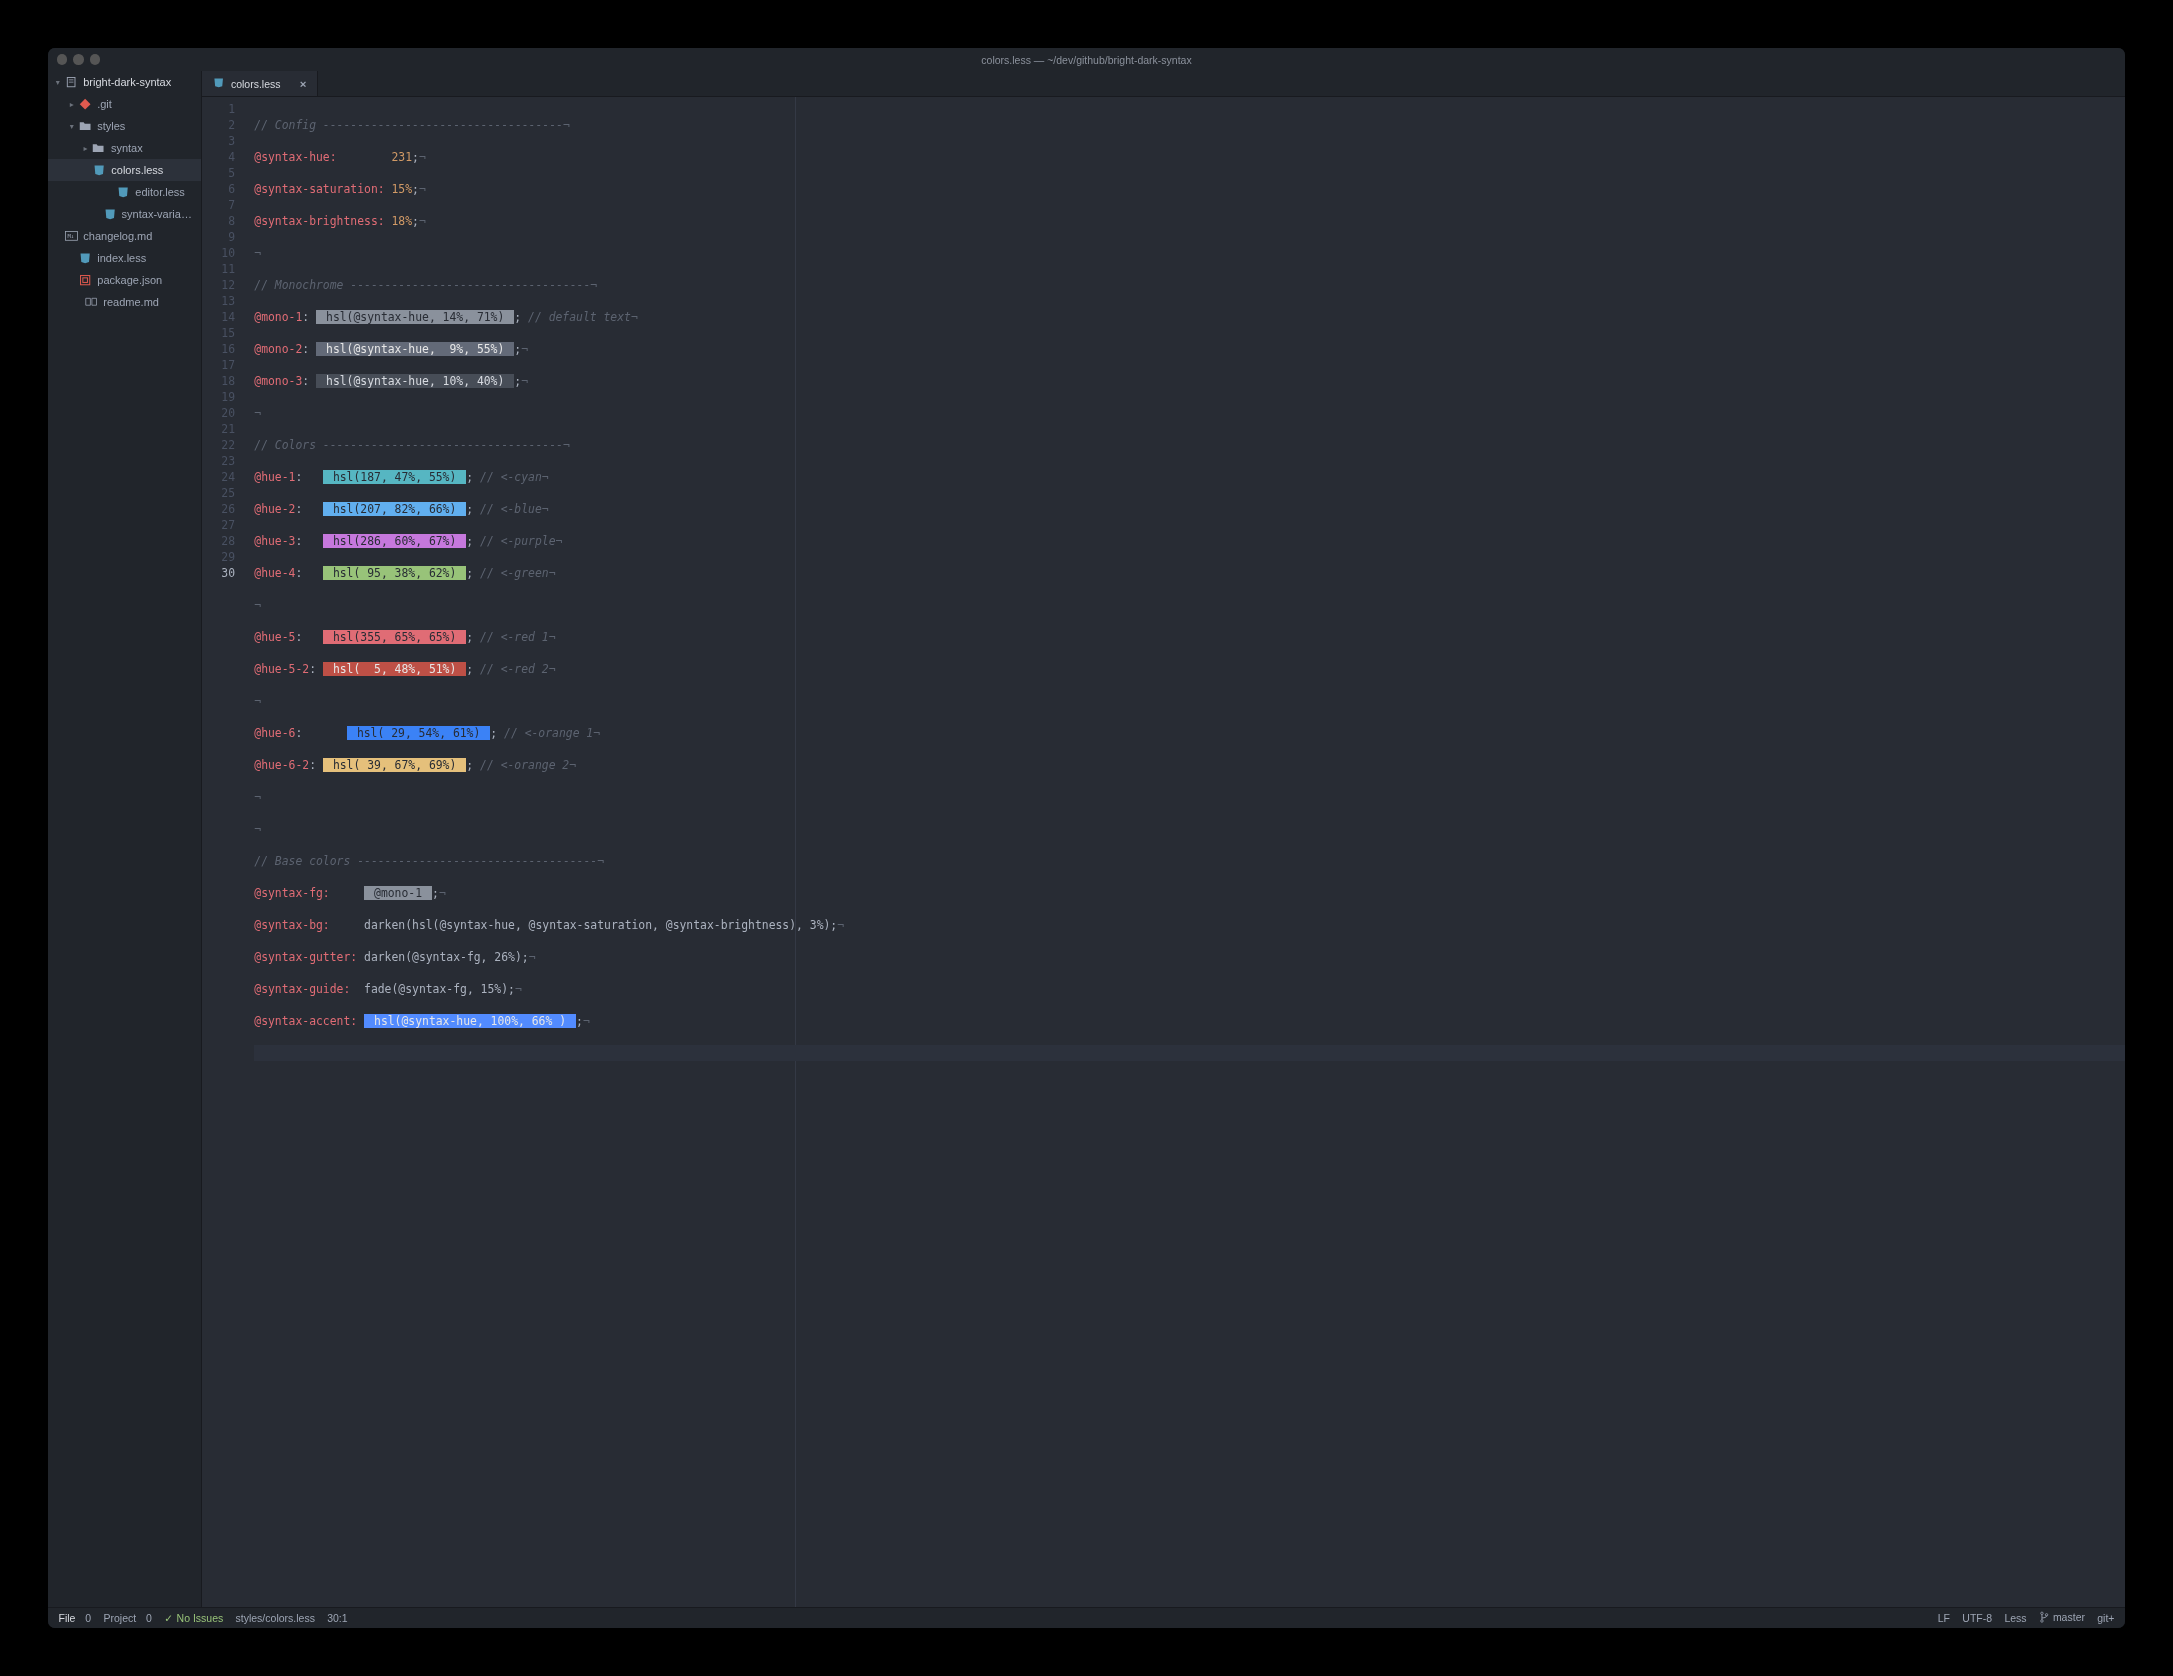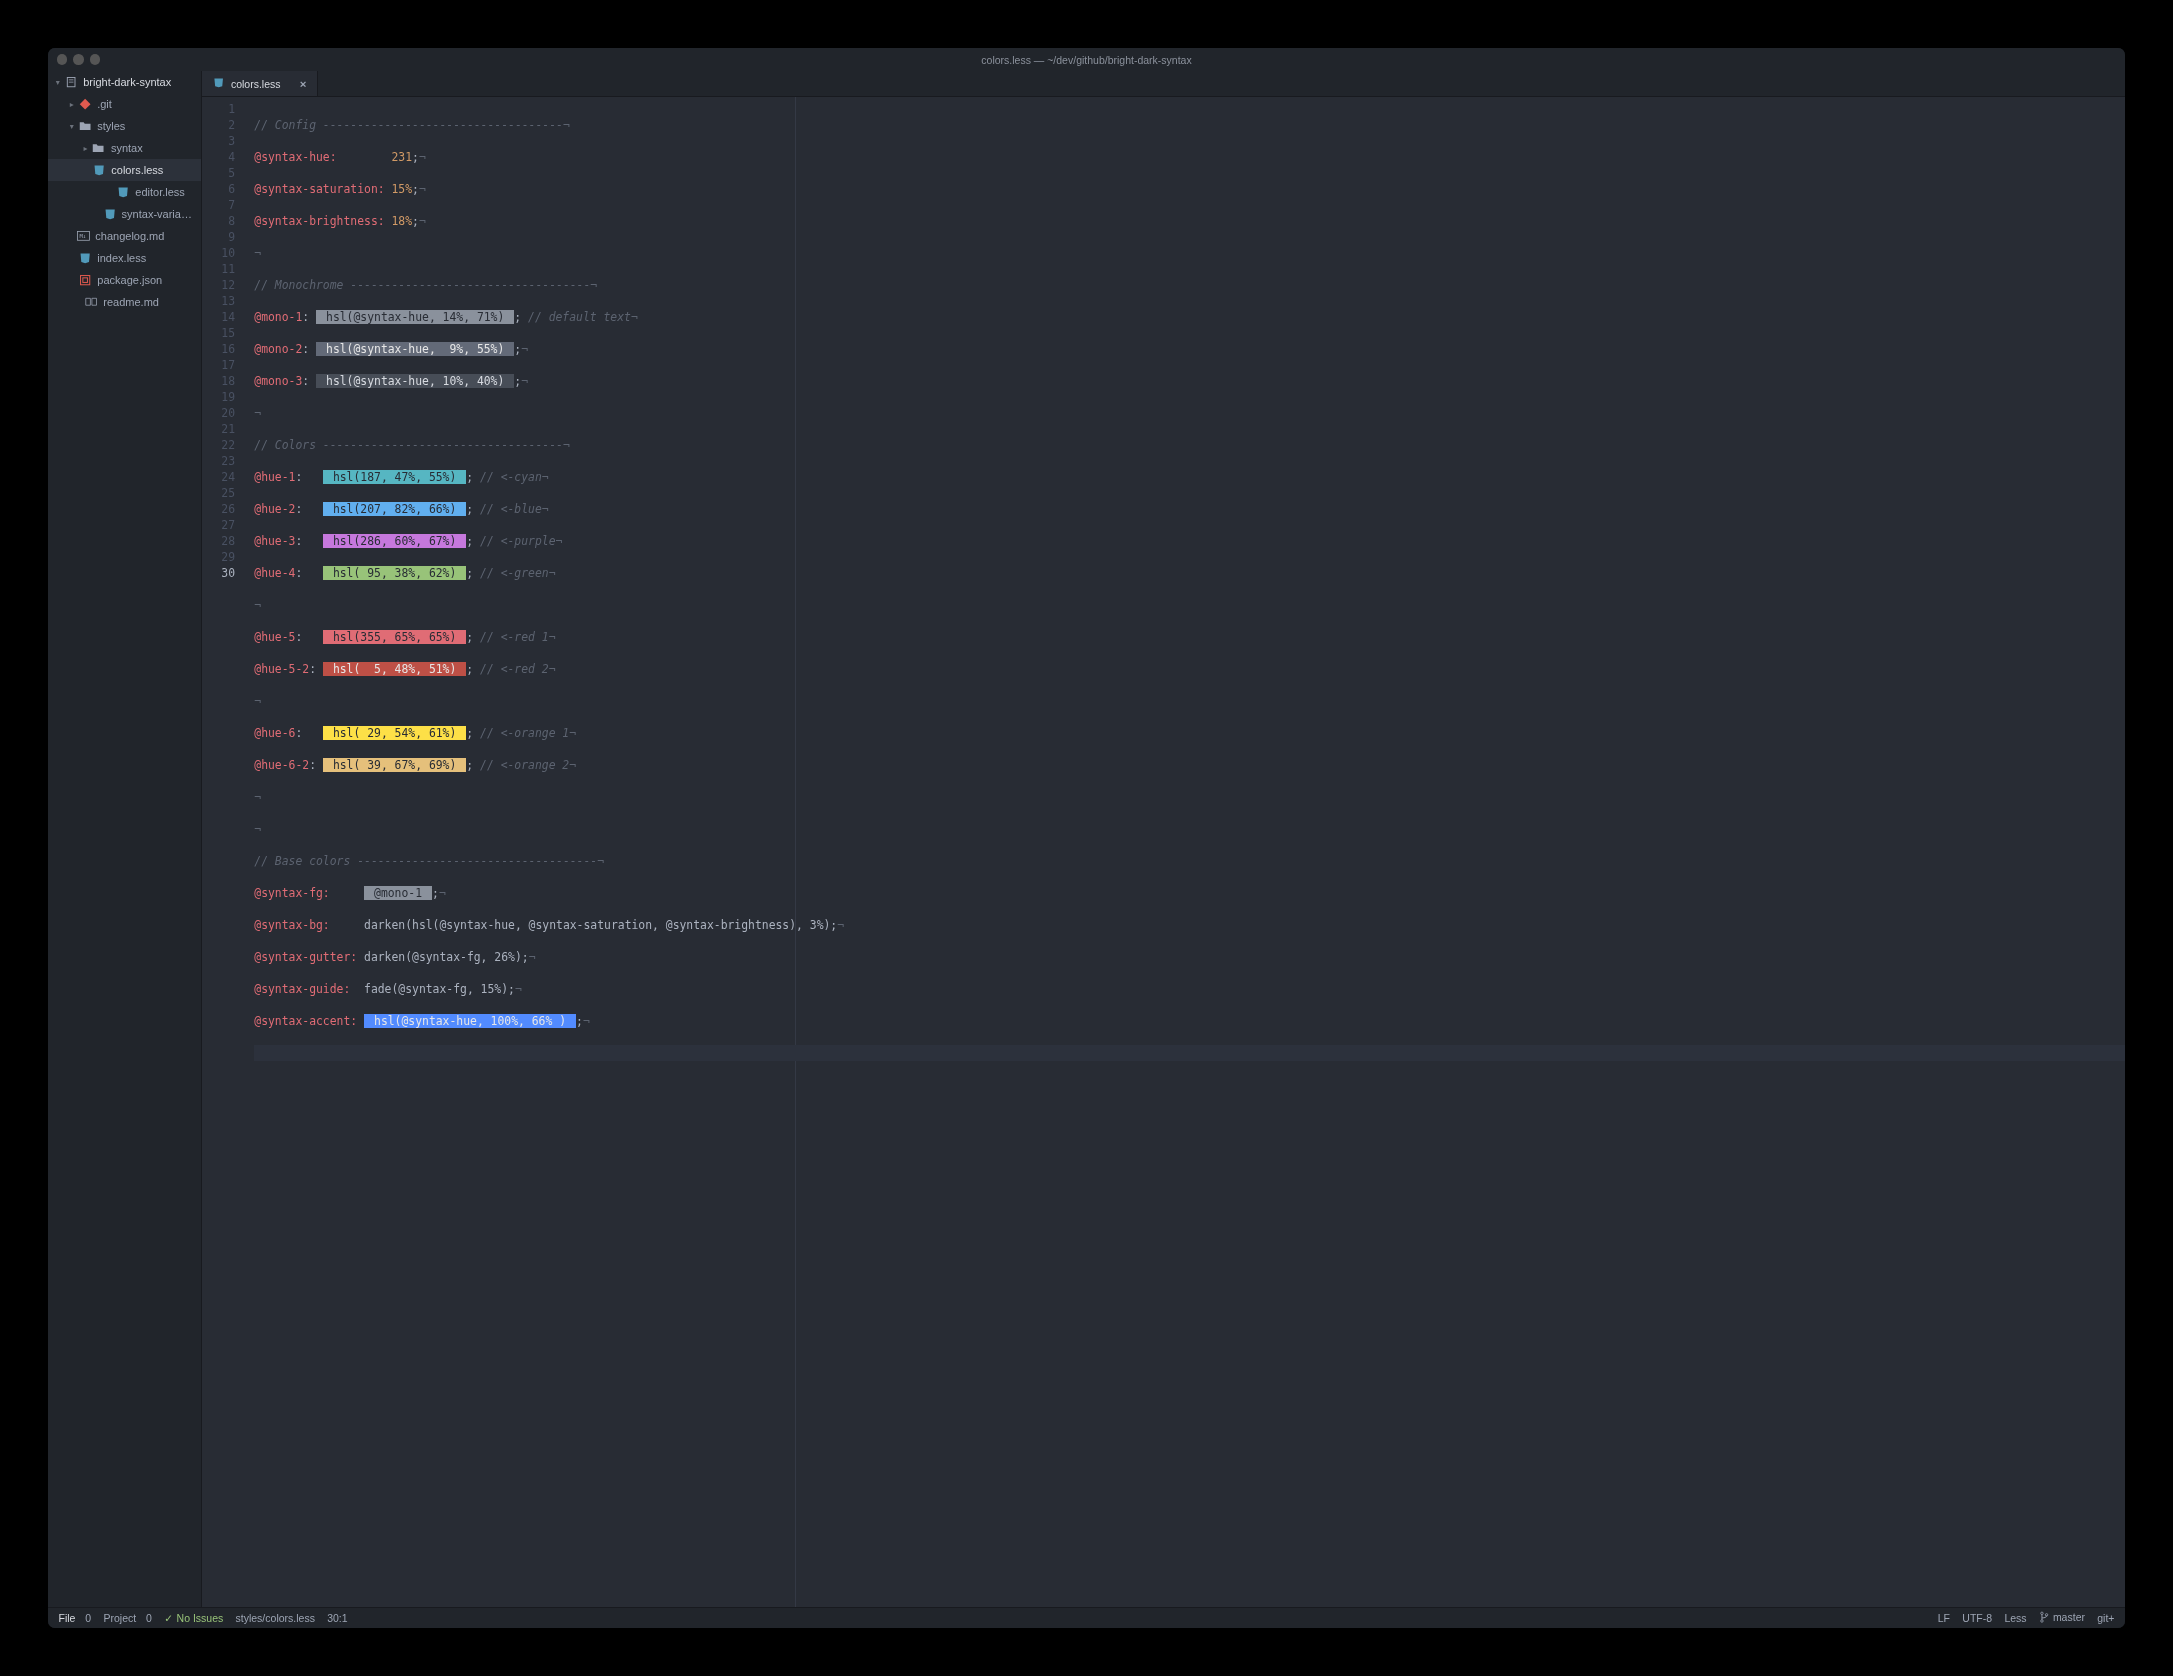--- a/index.html
+++ b/index.html
@@ -120,21 +120,21 @@
   .hl { border-radius: 0; padding: 0 10px; }
   .mono1   { background:#8a919c; color:#282c34; }
   .mono2   { background:#636a78; color:#e6e6e6; }
   .mono3   { background:#474d57; color:#d7dae0; }
   .cyan    { background:#56b6c2; color:#282c34; }
   .blue    { background:#61afef; color:#282c34; }
   .purple  { background:#c678dd; color:#282c34; }
   .green   { background:#98c379; color:#282c34; }
   .red1    { background:#e06c75; color:#282c34; }
   .red2    { background:#be5046; color:#e6e6e6; }
-  .orange1 { background:#fde047; color:#282c34; }
+  .orange1 { background:#3b82f6; color:#282c34;margin-left:24px; }
   .orange2 { background:#e5c07b; color:#282c34; }
   .accent  { background:#528bff; color:#e6e6e6; }
   
   .statusbar {
     height: 21px;
     background: #21252b;
     border-top: 0.9px solid #181a1f;
     display: flex; align-items: center;
     padding: 0 10.5px;
     font-size: 10.5px;
@@ -225,21 +225,21 @@
 
       <div class="tree-row" style="padding-left:56px">
         <span class="icon ic-css">
           <svg width="12.3" height="12.3" viewBox="0 0 16 16">
               <path d="M2 2h12l-1 11-5 1.5L3 13z"></path>
             </svg>
         </span>
         <span class="label">syntax-variables.l</span>
       </div>
 
-      <div class="tree-row" style="padding-left:28px">
+      <div class="tree-row" style="padding-left:16px">
         <span class="icon ic-md">
           <svg width="13" height="9.7" viewBox="0 0 16 12" style="font-size:12.5px">
               <rect x="0.5" y="0.5" width="15" height="11" fill="none" stroke="#9da5b4"></rect>
               <text x="3" y="9" font-size="7" font-family="monospace" fill="#9da5b4">M↓</text>
             </svg>
         </span>
         <span class="label">changelog.md</span>
       </div>
 
       <div class="tree-row" style="padding-left:30px">

